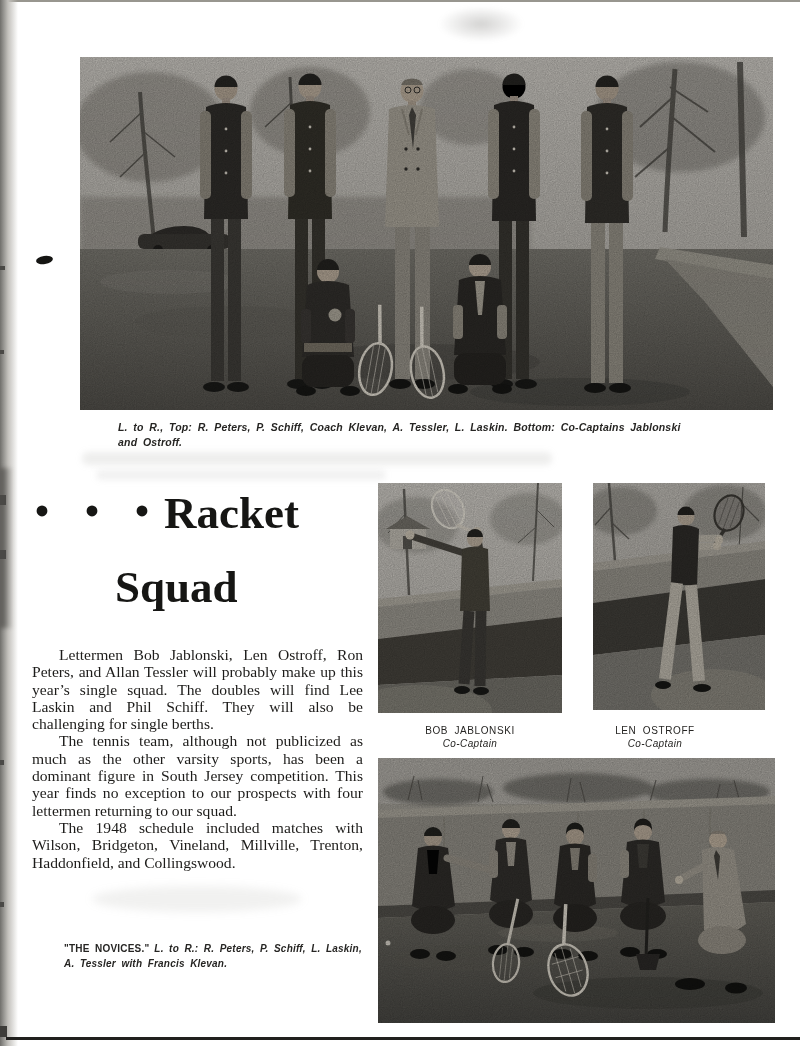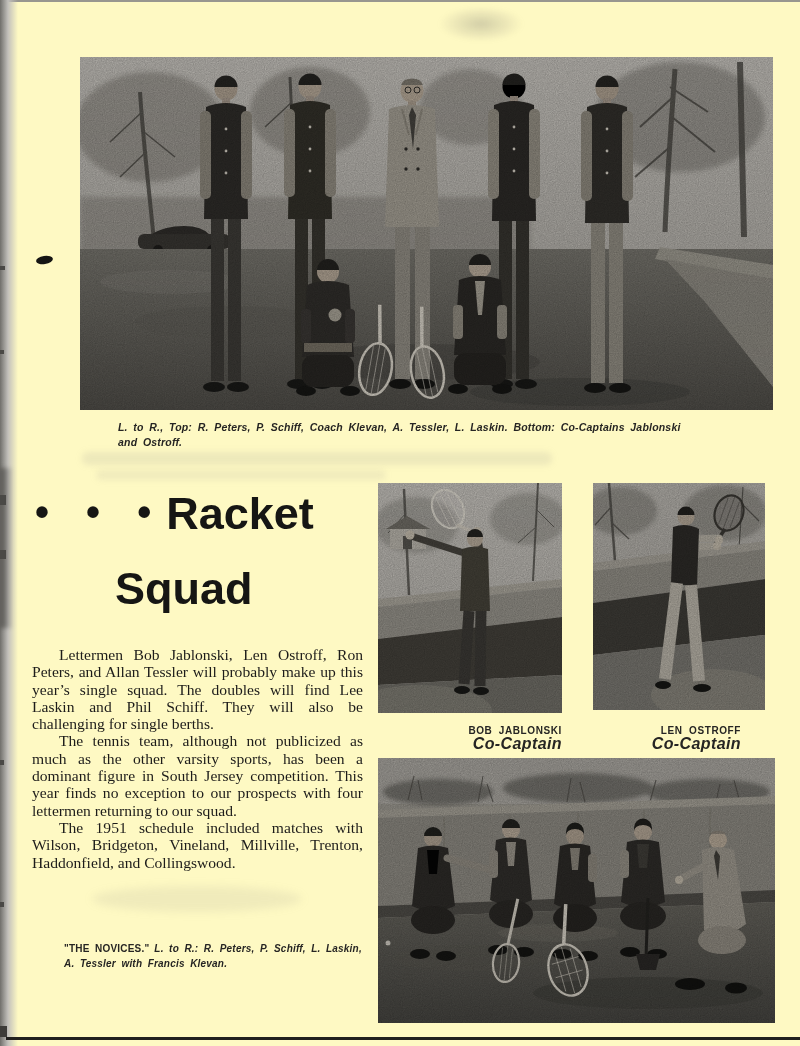--- a/index.html
+++ b/index.html
@@ -1,16 +1,16 @@
 <!DOCTYPE html>
 <html><head>
 <meta charset="utf-8">
 <style>
   html,body{margin:0;padding:0;background:#cfcecb;}
-  .page{position:relative;width:800px;height:1046px;background:#fef9c3;overflow:hidden;
+  .page{position:relative;width:800px;height:1046px;background:#ffffff;overflow:hidden;
         font-family:"Liberation Sans",sans-serif;}
   
   .rule-top{position:absolute;left:0;top:0;width:800px;height:2px;background:#98968f;}
   .rule-bottom{position:absolute;left:6px;top:1037px;width:794px;height:3px;background:#21201e;}
   .gutter{position:absolute;left:0;top:0;width:18px;height:1046px;
           background:linear-gradient(90deg,#706f6b 0,#8f8e8a 3px,#c2c0bb 8px,rgba(233,231,226,0) 18px);}
   .gutter-smudge{position:absolute;left:0;top:468px;width:13px;height:160px;
           background:linear-gradient(90deg,rgba(70,68,64,.75),rgba(70,68,64,0));filter:blur(2px);}
   .edge-tick{position:absolute;background:#4a4946;}
   .t1{left:0;top:266px;width:5px;height:4px;}
@@ -37,32 +37,32 @@
   .photo-bob{left:378px;top:483px;width:184px;height:230px;}
   .photo-len{left:593px;top:483px;width:172px;height:227px;}
   .photo-novices{left:378px;top:758px;width:397px;height:265px;}
   
   .caption{position:absolute;font-weight:bold;font-style:italic;color:#262523;
            font-size:10.5px;line-height:14.5px;letter-spacing:.2px;word-spacing:2.5px;margin:0;}
   .caption-top{left:118px;top:420px;width:572px;}
   .caption-novices{left:64px;top:941px;width:300px;font-size:10px;line-height:15px;}
   .cap-prefix{font-style:normal;margin-right:5px;}
   .title{position:absolute;left:35px;top:490px;width:330px;margin:0;color:#161614;
-         font-family:Liberation Sans, sans-serif;font-weight:bold;font-size:45px;line-height:47px;}
+         font-family:Liberation Serif, serif;font-weight:bold;font-size:45px;line-height:47px;}
   .title-line1{display:block;white-space:nowrap;}
   .dots{display:inline-block;font-size:40px;letter-spacing:13px;position:relative;top:-3px;margin-right:2px;}
   .title-line2{display:block;margin-left:80px;margin-top:26px;}
   .article{position:absolute;left:32px;top:646px;width:331px;color:#1d1c1a;
            font-family:"Liberation Serif",serif;font-size:15.6px;line-height:17.3px;text-align:justify;}
   .article p{margin:0;text-indent:27px;}
-  .pcap{position:absolute;text-align:right;color:#262523;font-weight:bold;}
+  .pcap{position:absolute;text-align:center;color:#262523;font-weight:normal;}
   .pcap-bob{left:378px;top:724px;width:184px;}
   .pcap-len{left:569px;top:724px;width:172px;}
   .pname{font-size:10px;letter-spacing:.6px;word-spacing:3px;line-height:13px;}
-  .prole{font-size:16px;font-style:italic;letter-spacing:.4px;line-height:13px;}
+  .prole{font-size:10px;font-style:italic;letter-spacing:.4px;line-height:13px;}
 </style>
 </head>
 <body>
 
 <div class="page">
 
   <div class="rule-top"></div>
   <div class="gutter"></div>
   <div class="gutter-smudge"></div>
   <div class="edge-tick t1"></div>
@@ -256,21 +256,21 @@
   <p class="caption caption-top">L. to R., Top: R. Peters, P. Schiff, Coach Klevan, A. Tessler, L. Laskin. Bottom: Co-Captains Jablonski and Ostroff.</p>
 
   <h1 class="title">
     <span class="title-line1"><span class="dots">• • •</span><span>Racket</span></span>
     <span class="title-line2">Squad</span>
   </h1>
 
   <div class="article">
     <p>Lettermen Bob Jablonski, Len Ostroff, Ron Peters, and Allan Tessler will probably make up this year’s single squad.  The doubles will find Lee Laskin and Phil Schiff.  They will also be challenging for single berths.</p>
     <p>The tennis team, although not publicized as much as the other varsity sports, has been a dominant figure in South Jersey competition. This year finds no exception to our prospects with four lettermen returning to our squad.</p>
-    <p>The 1951 schedule included matches with Wilson, Bridgeton, Vineland, Millville, Trenton, Haddonfield, and Collingswood.</p>
+    <p>The 1948 schedule included matches with Wilson, Bridgeton, Vineland, Millville, Trenton, Haddonfield, and Collingswood.</p>
   </div>
 
   <div class="photo photo-bob">
     <svg viewBox="0 0 184 230" preserveAspectRatio="none" aria-hidden="true">
       <defs>
         <linearGradient id="skyB" x1="0" y1="0" x2="0" y2="1">
           <stop offset="0" stop-color="#c3c0ba"></stop>
             <stop offset="1" stop-color="#adaaa4"></stop>
         </linearGradient>
         <filter id="softB">

